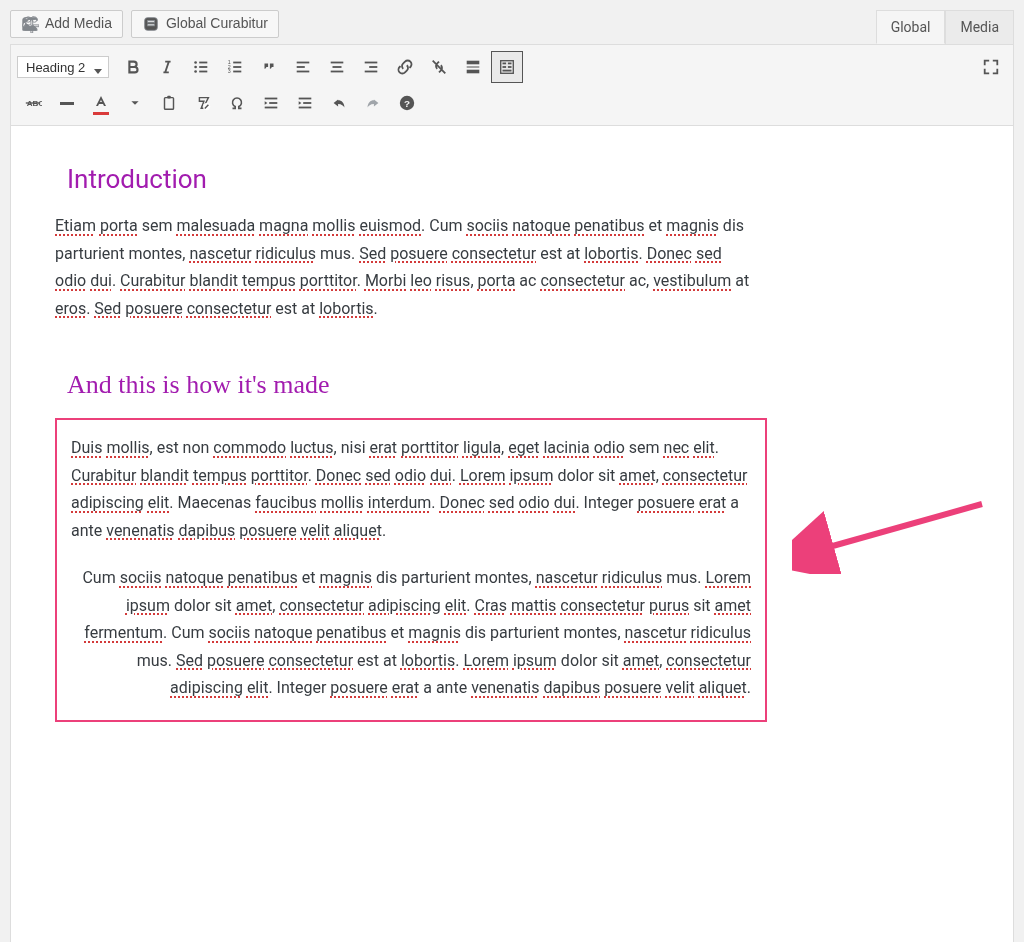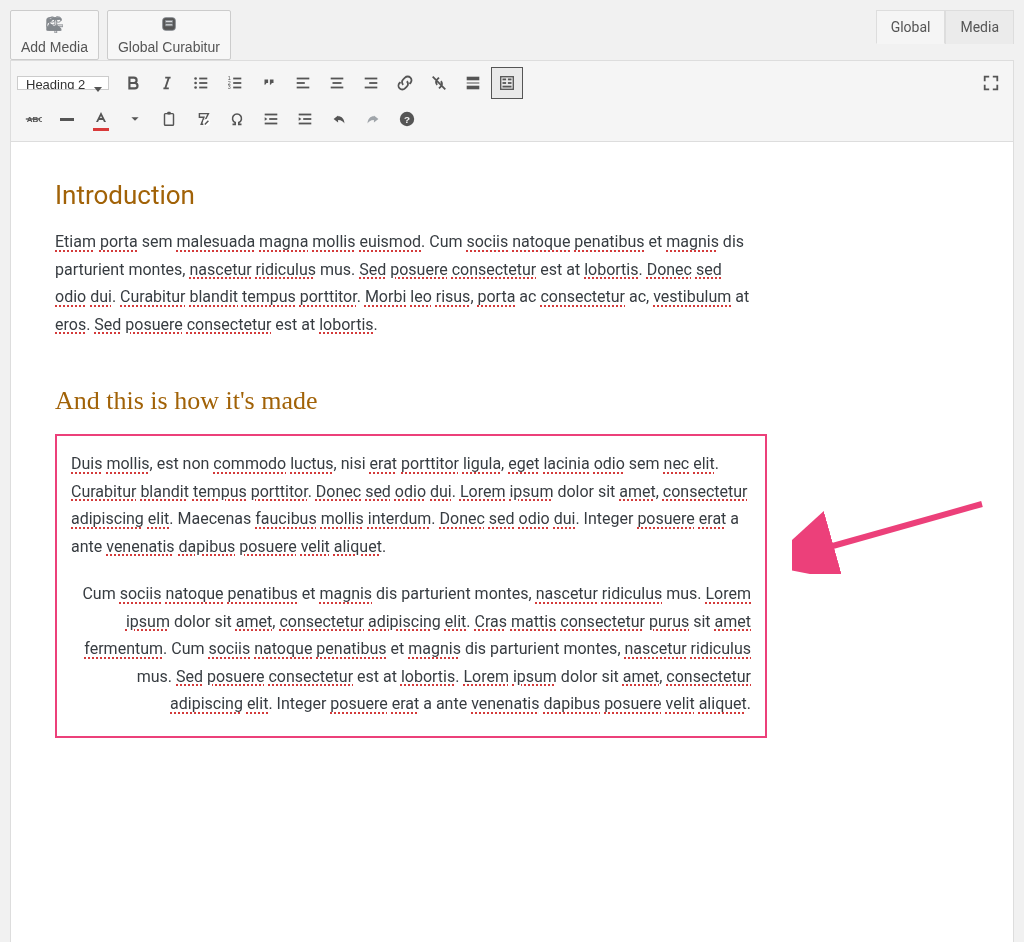--- a/index.html
+++ b/index.html
@@ -15,30 +15,28 @@
 
   .topbar {
     display: flex;
     align-items: flex-start;
     justify-content: space-between;
     padding: 10px 10px 0 10px;
   }
   .topbar-left { display: flex; gap: 8px; }
   .media-btn {
     display: inline-flex;
-    align-items: center;
     gap: 6px;
     background: #f7f7f7;
     border: 1px solid #ccc;
     padding: 4px 10px;
     font-size: 14px;
     color: #555;
     cursor: pointer;
     border-radius: 2px;
-    flex-direction: column;
   }
   .media-btn svg { width: 18px; height: 18px; fill: #82878c; stroke:#82878c;}
   .tabs { display: flex; }
   .tab {
     padding: 8px 14px;
     font-size: 14px;
     color: #555;
     cursor: pointer;
     background: #ebebeb;
     border: 1px solid #ddd;
@@ -63,21 +61,21 @@
   }
   .toolbar-row {
     display: flex;
     align-items: center;
     gap: 2px;
     padding: 2px 0;
   }
   .toolbar-row.first { justify-content: space-between; }
   .toolbar-group { display: flex; align-items: center; gap: 2px; }
   .format-select {
-    height: 14px;
+    height: 22px;
     font-size: 13px;
     padding: 0 22px 0 8px;
     border: 1px solid #ccc;
     background: #fff;
     color: #333;
     appearance: none;
     position: relative;
     cursor: pointer;
   }
   .select-wrap { position: relative; display: inline-block; margin-right:6px;}
@@ -116,22 +114,22 @@
     padding: 28px 40px 40px 44px;
     font-family: -apple-system, BlinkMacSystemFont, "Segoe UI", Roboto, sans-serif;
     color: #373c41;
     position: relative;
     height: 820px;
     overflow: hidden;
   }
   .canvas h2 {
     font-weight: 400;
     font-size: 26px;
-    color: #a16207;
-    margin: 10px 0 18px 0;
+    color: #a21caf;
+    margin: 10px 0 18px 12px;
   }
   .canvas p {
     font-size: 16px;
     line-height: 1.72;
     margin: 0 0 14px 0;
     max-width: 700px;
     color: #373c41;
   }
   .spellmark {
     text-decoration: underline dotted #d33a3a;

